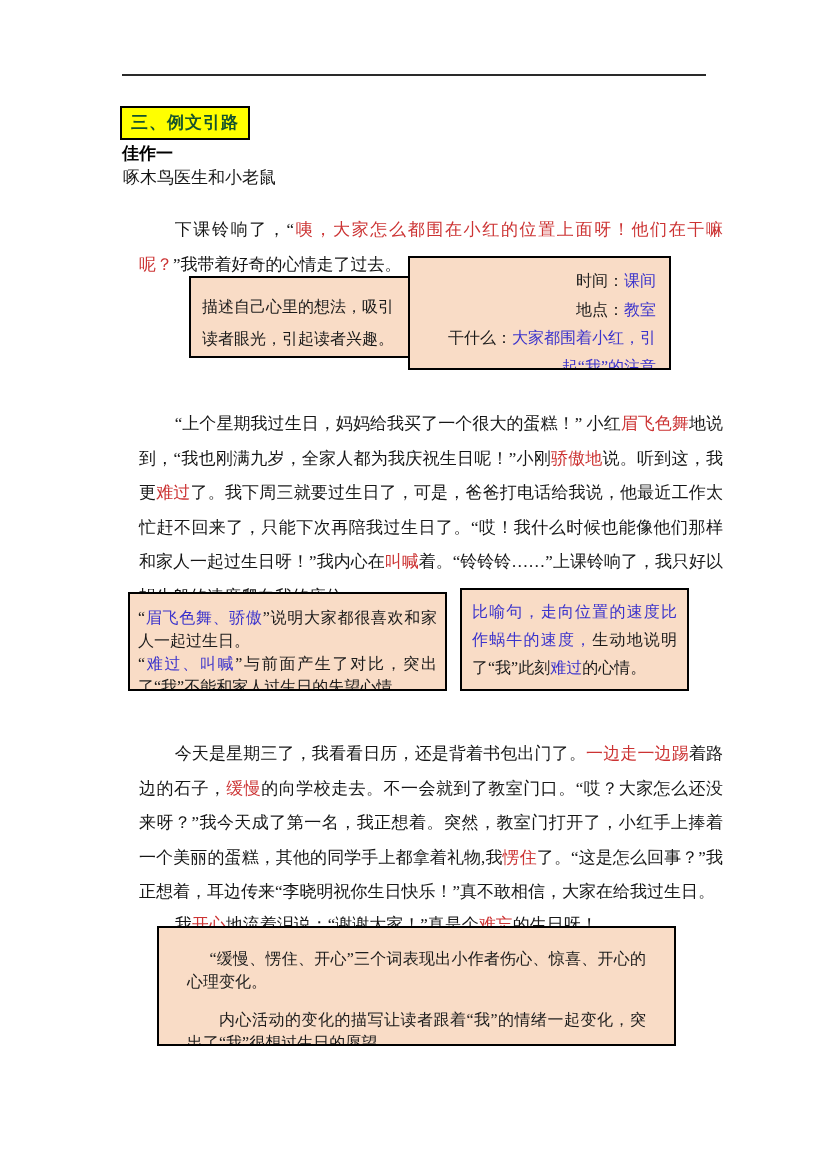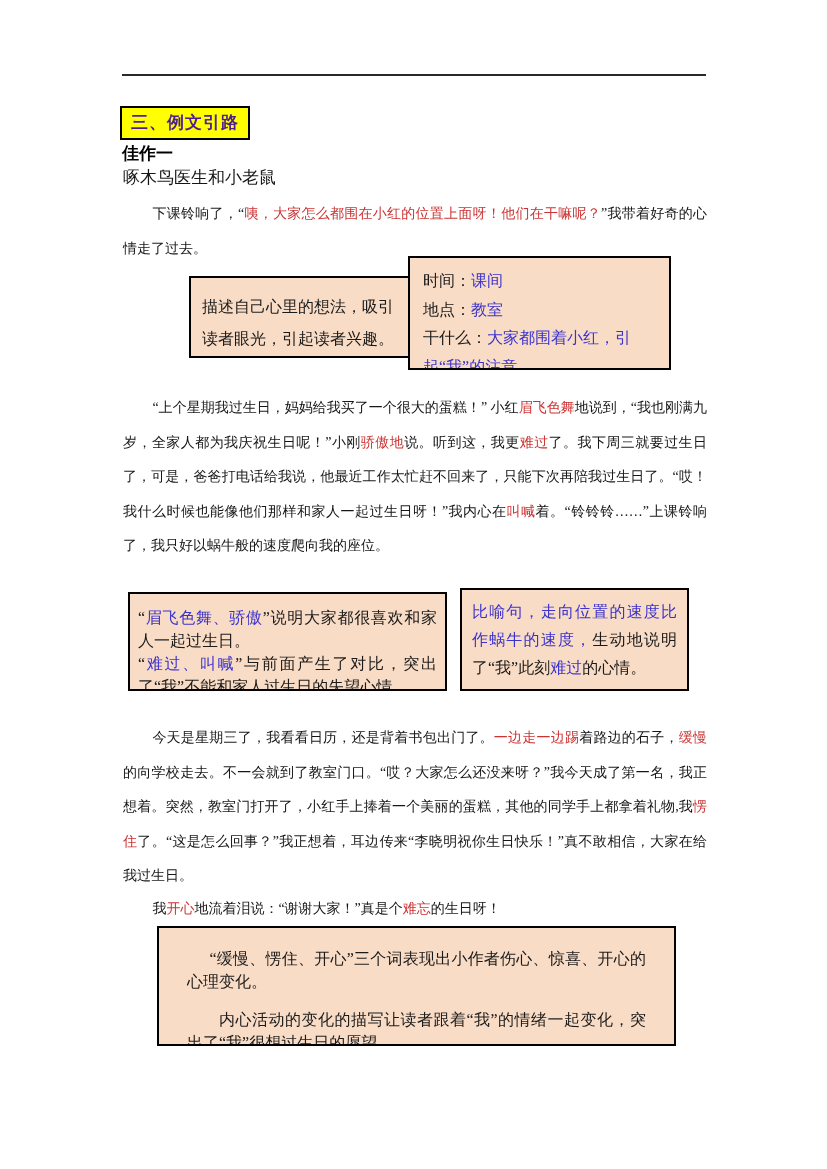--- a/index.html
+++ b/index.html
@@ -5,45 +5,45 @@
   html,body{margin:0;padding:0;background:#ffffff;}
   .page{
     position:relative;width:827px;height:1169px;background:#fff;
     font-family:"Liberation Serif","DejaVu Serif",serif;color:#161616;
     overflow:hidden;margin:0 auto;
   }
   .rule{position:absolute;left:122px;top:74px;width:584px;height:2px;background:#2a2a2a;}
   .badge{
     position:absolute;left:120px;top:106px;background:#ffff00;border:2px solid #000;
     padding:3px 9px 4px 9px;font-family:"Liberation Sans","DejaVu Sans",sans-serif;
-    font-weight:bold;font-size:17px;color:#4c1d95;letter-spacing:1px;
+    font-weight:bold;font-size:17px;color:#14532d;letter-spacing:1px;
   }
   .subheading{
     position:absolute;left:122px;top:142px;
     font-family:"Liberation Sans","DejaVu Sans",sans-serif;
     font-weight:bold;font-size:17px;color:#000;text-align:center;
   }
   .essay-title{position:absolute;left:123px;top:166px;width:545px;text-align:left;font-size:17px;}
   .para{
-    position:absolute;left:123px;width:584px;margin:0;font-size:14px;
+    position:absolute;left:123px;width:584px;margin:16px;font-size:17px;
     line-height:35px;text-align:justify;text-indent:2.1em;
   }
   #para1{top:196px;}
   #para2{top:391px;line-height:34.5px;}
   #para3{top:721px;line-height:34.5px;}
   #para4{top:891px;}
   .red{color:#cc3333;}
   .blue{color:#3b33cc;}
   .note{
     position:absolute;background:#f9dcc6;border:2px solid #000;box-sizing:border-box;
     font-size:16px;color:#1a1a1a;
   }
   #box-intro{left:145px;top:276px;width:227px;height:82px;padding:13px 11px;line-height:32px;margin-left:44px;}
   #box-scene{left:408px;top:256px;width:263px;height:114px;padding:9px 13px;line-height:28.5px;overflow:hidden;}
-  #box-scene .row{margin:0;}
+  #box-scene .row{margin:0;text-align:right;}
   #box-words{left:128px;top:592px;width:319px;height:99px;padding:12px 8px;line-height:23px;overflow:hidden;}
   #box-words p{margin:0;text-align:justify;}
   #box-simile{left:460px;top:588px;width:229px;height:103px;padding:8px 10px;line-height:28px;text-align:justify;}
   #box-summary{left:157px;top:926px;width:519px;height:120px;padding:4px 12px;line-height:22.5px;overflow:hidden;}
   #box-summary p{margin:16px;text-align:justify;}
   .ind15{text-indent:1.4em;}
   .ind2{text-indent:2em;}
 </style>
 </head>
 <body>

